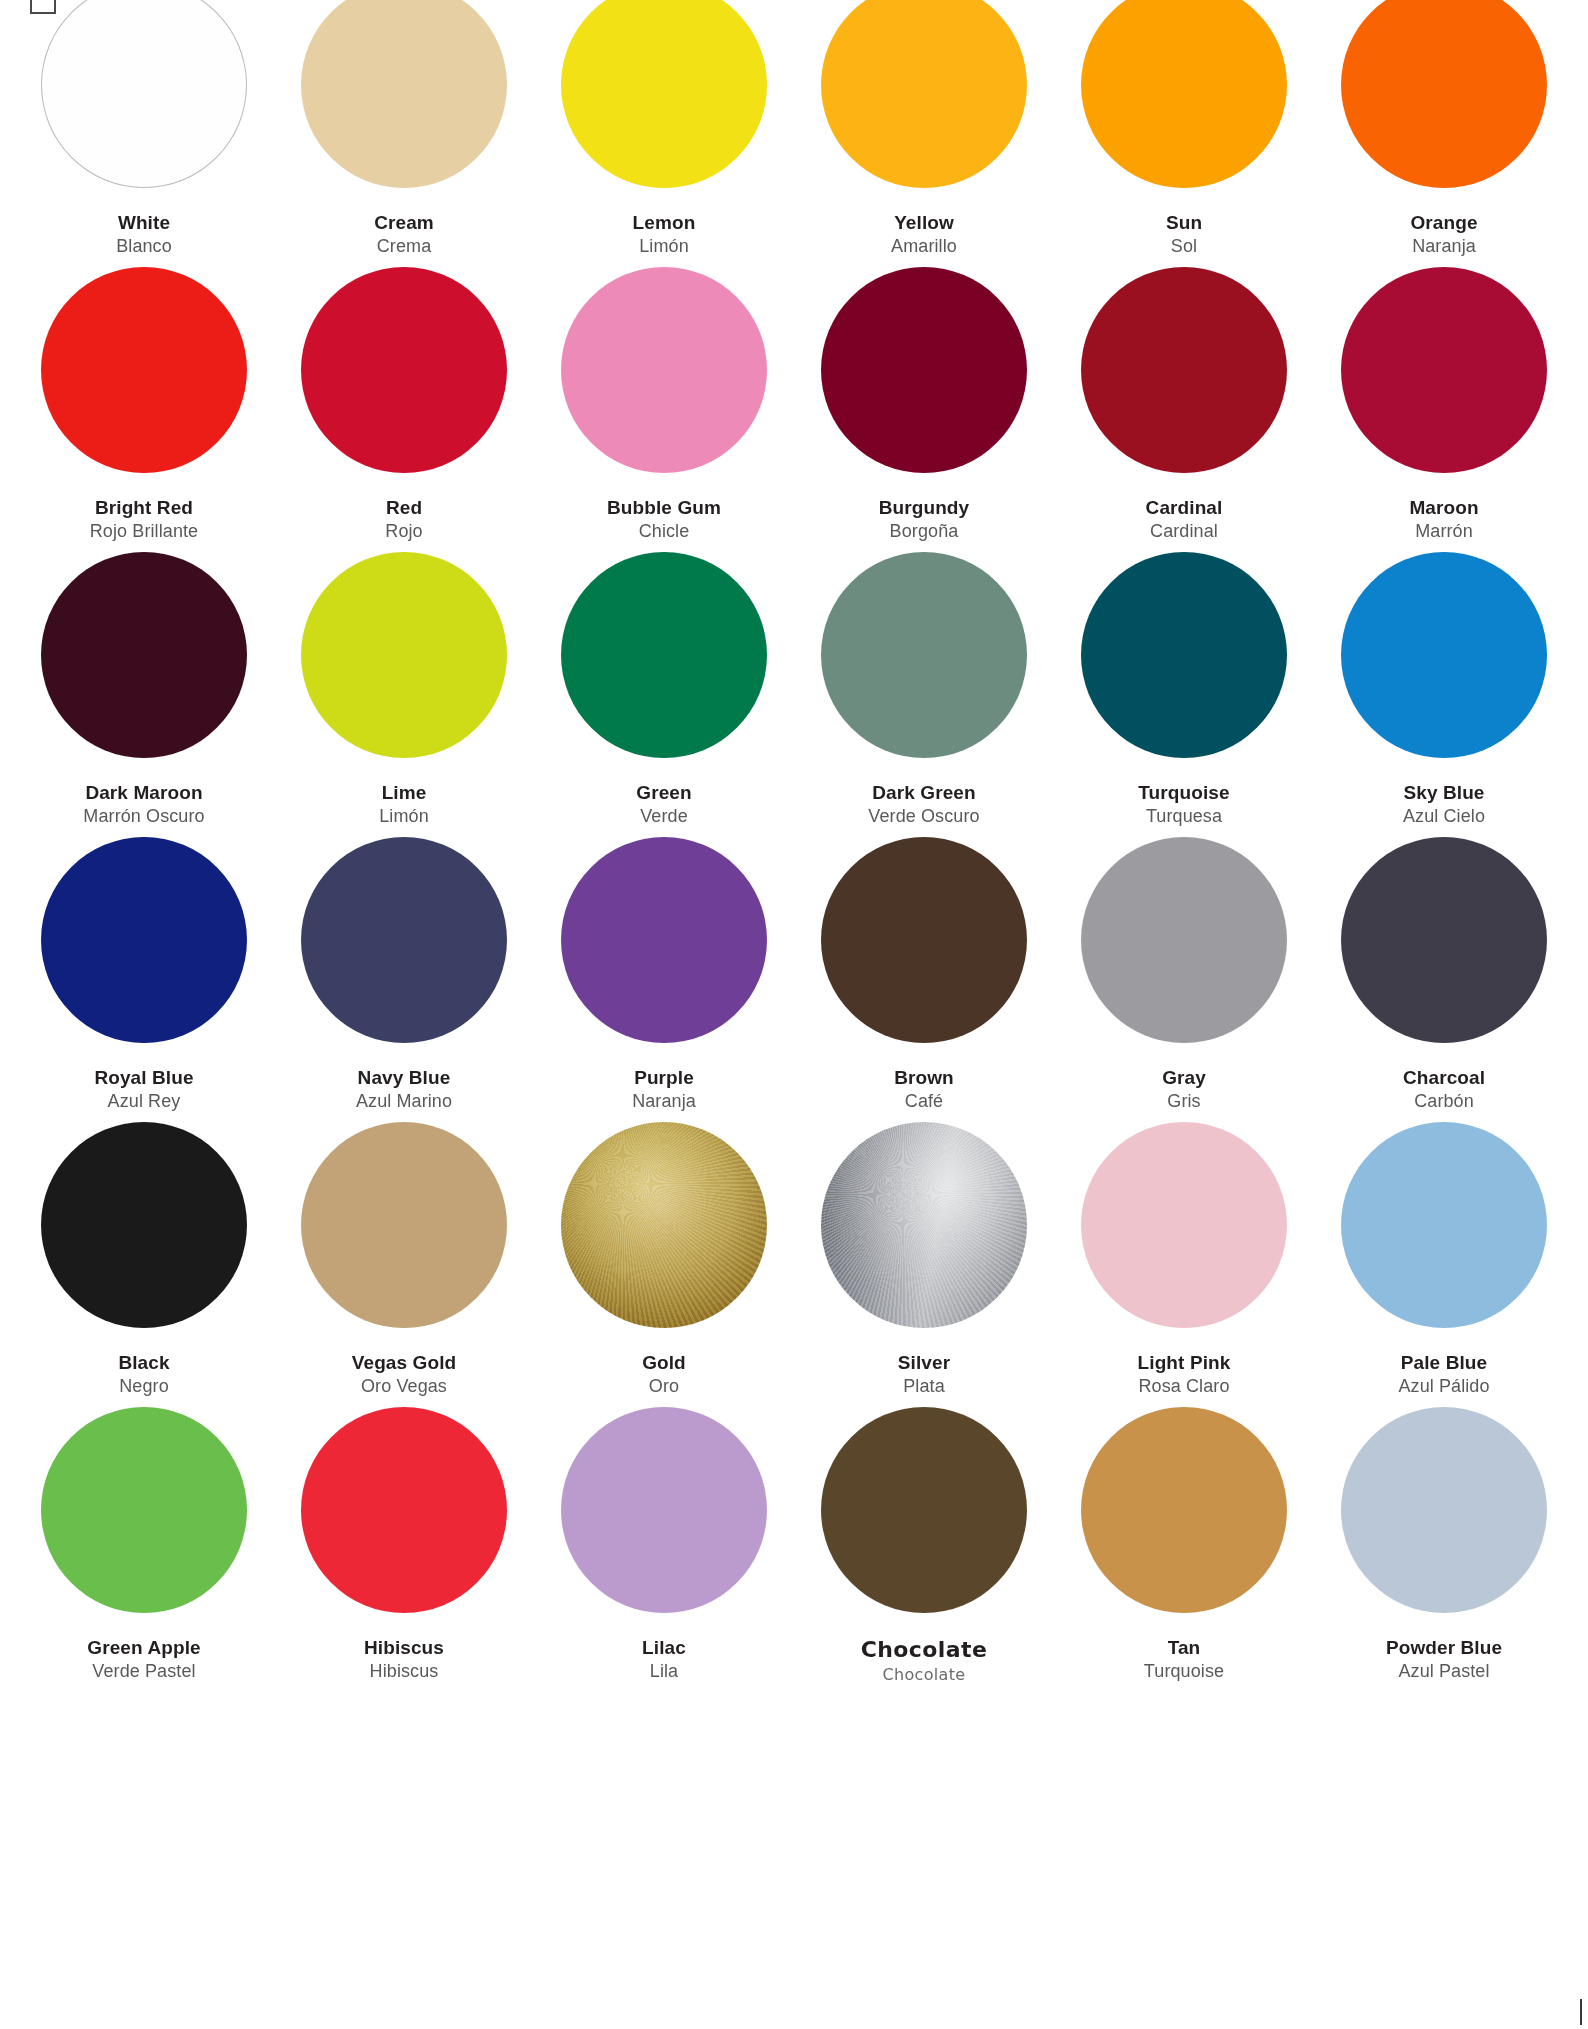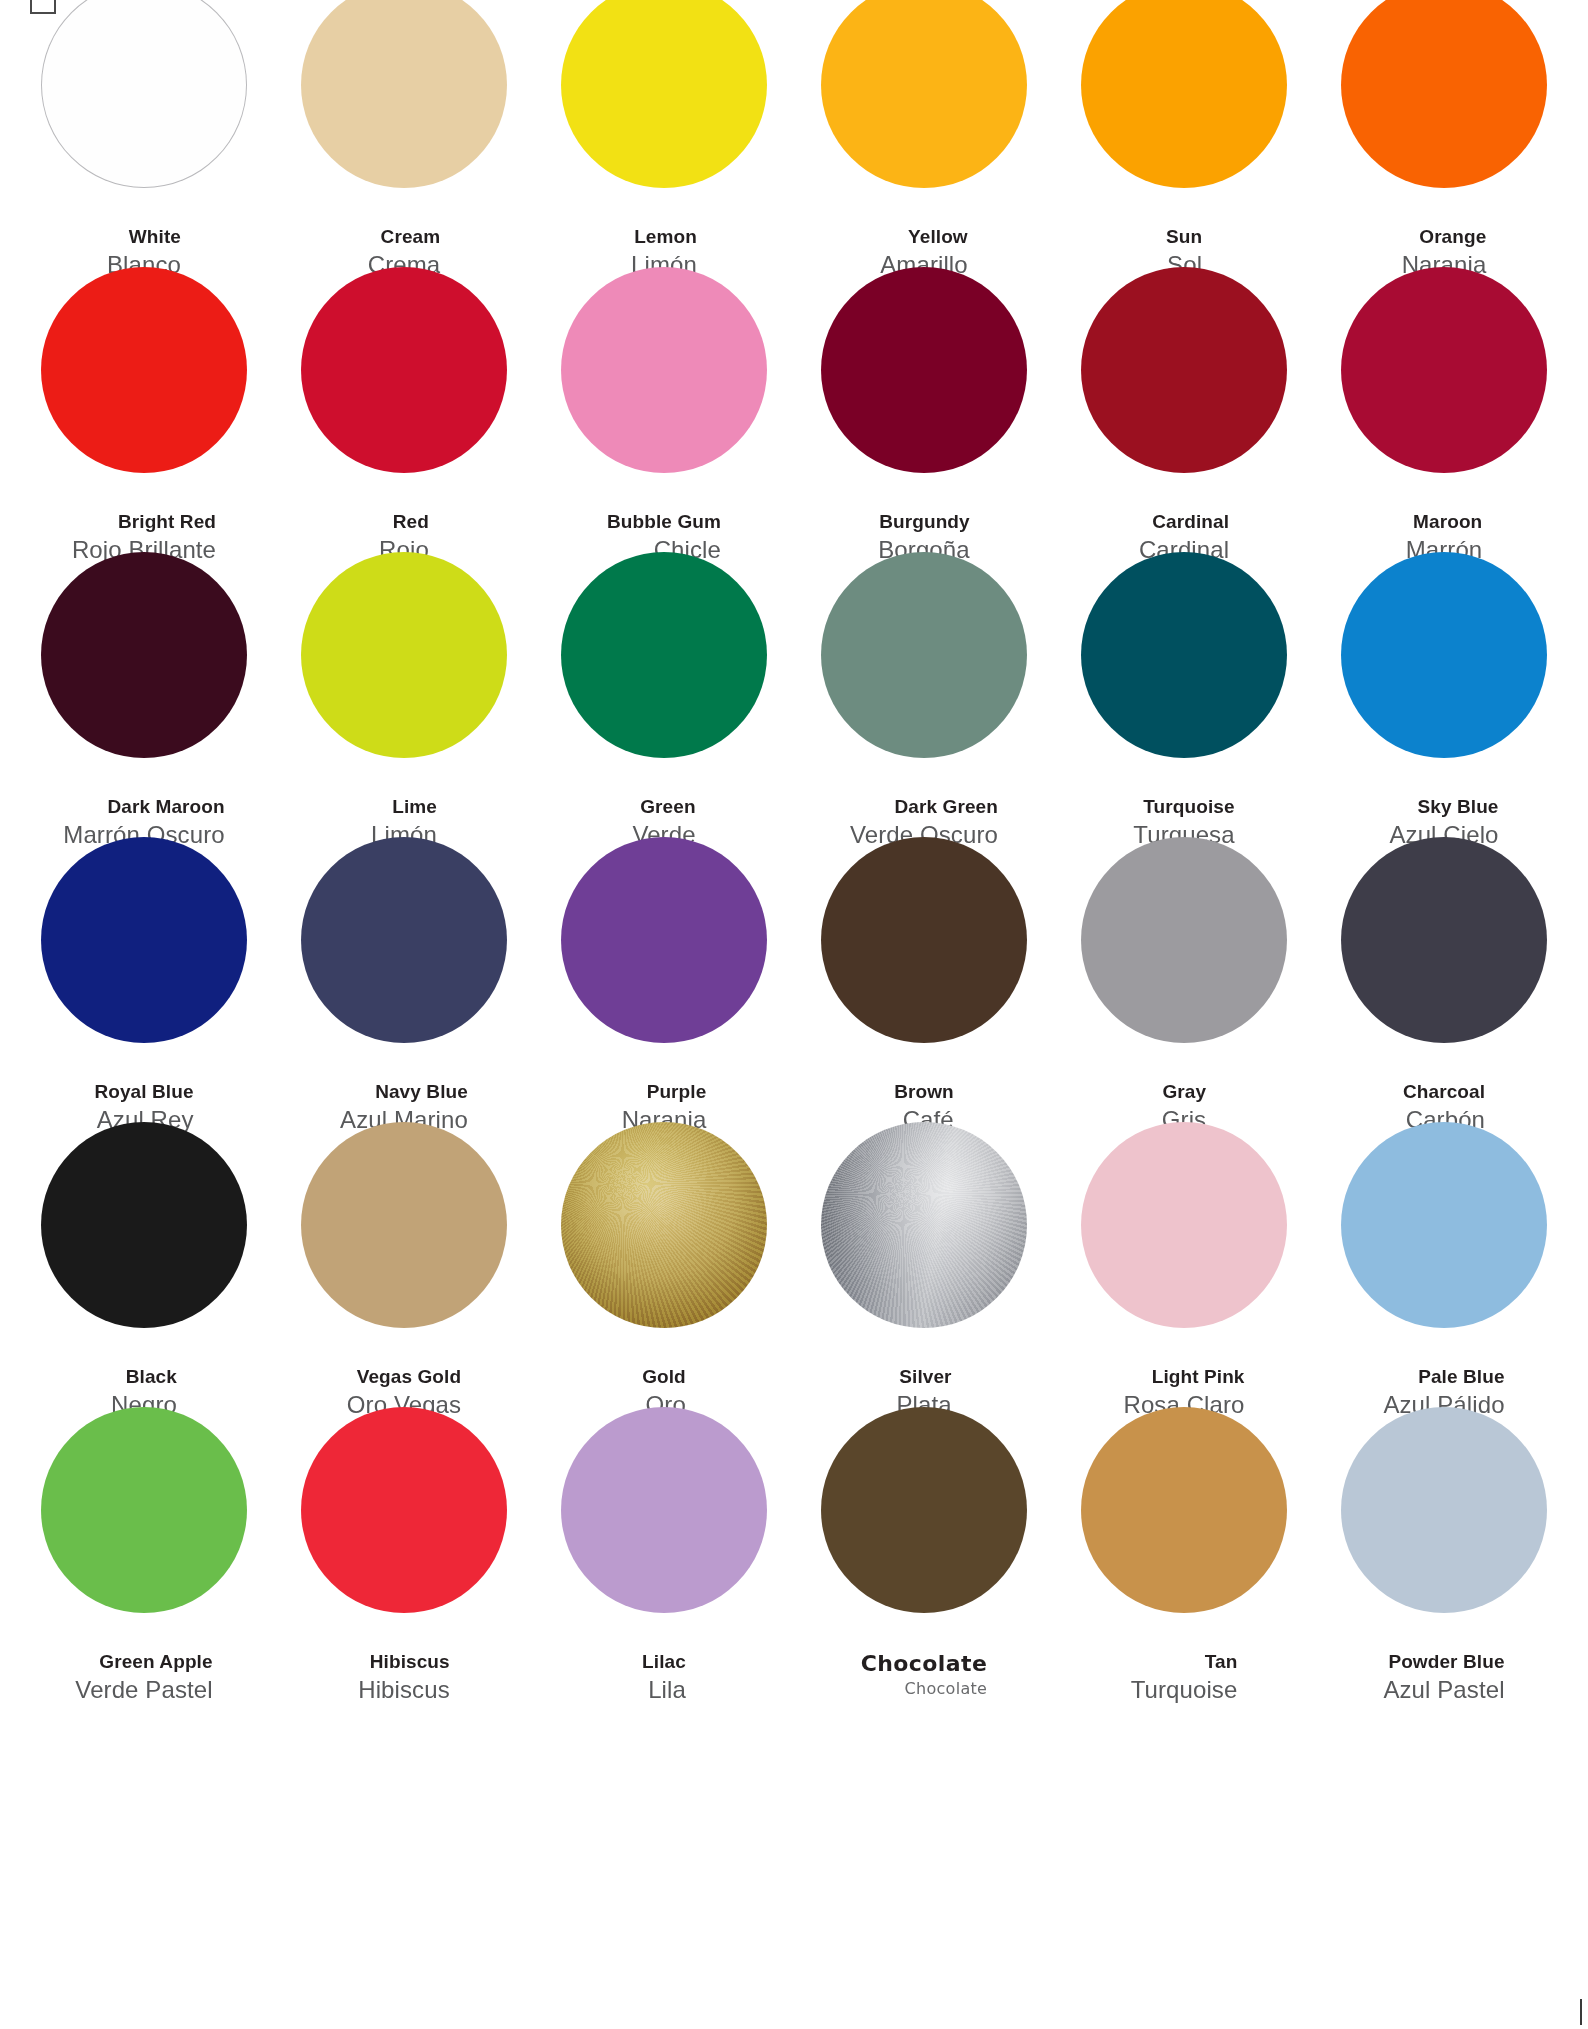--- a/index.html
+++ b/index.html
@@ -74,32 +74,32 @@
   }
   .swatch-disc.metal-silver {
     background:
       radial-gradient(circle at 62% 32%, rgba(255,255,255,0.60) 0%, rgba(255,255,255,0.18) 40%, rgba(0,0,0,0.05) 64%, rgba(40,40,46,0.34) 100%),
       repeating-conic-gradient(from 0deg at 40% 35%, rgba(255,255,255,0.13) 0deg 1deg, rgba(0,0,0,0.10) 1deg 2deg),
       linear-gradient(100deg, #7f8288 0%, #9a9da3 26%, #c3c5c9 56%, #aaacb1 78%, #8e9197 100%);
     background-blend-mode: overlay, overlay, normal;
   }
 
   .swatch-labels {
-    margin-top: 36px;
-    text-align: right;
+    margin-top: 22px;
+    text-align: center;
     line-height: 1.32;
   }
   .swatch-name-en {
     font-size: 19px;
     font-weight: bold;
     color: #231f20;
     letter-spacing: 0.1px;
   }
   .swatch-name-es {
-    font-size: 24px;
+    font-size: 18px;
     font-weight: normal;
     color: #58595b;
     letter-spacing: 0.1px;
   }
   
   .swatch-cell.alt-type .swatch-name-en {
     font-size: 22px;
     font-family: "DejaVu Sans", sans-serif;
     letter-spacing: 0.4px;
   }

